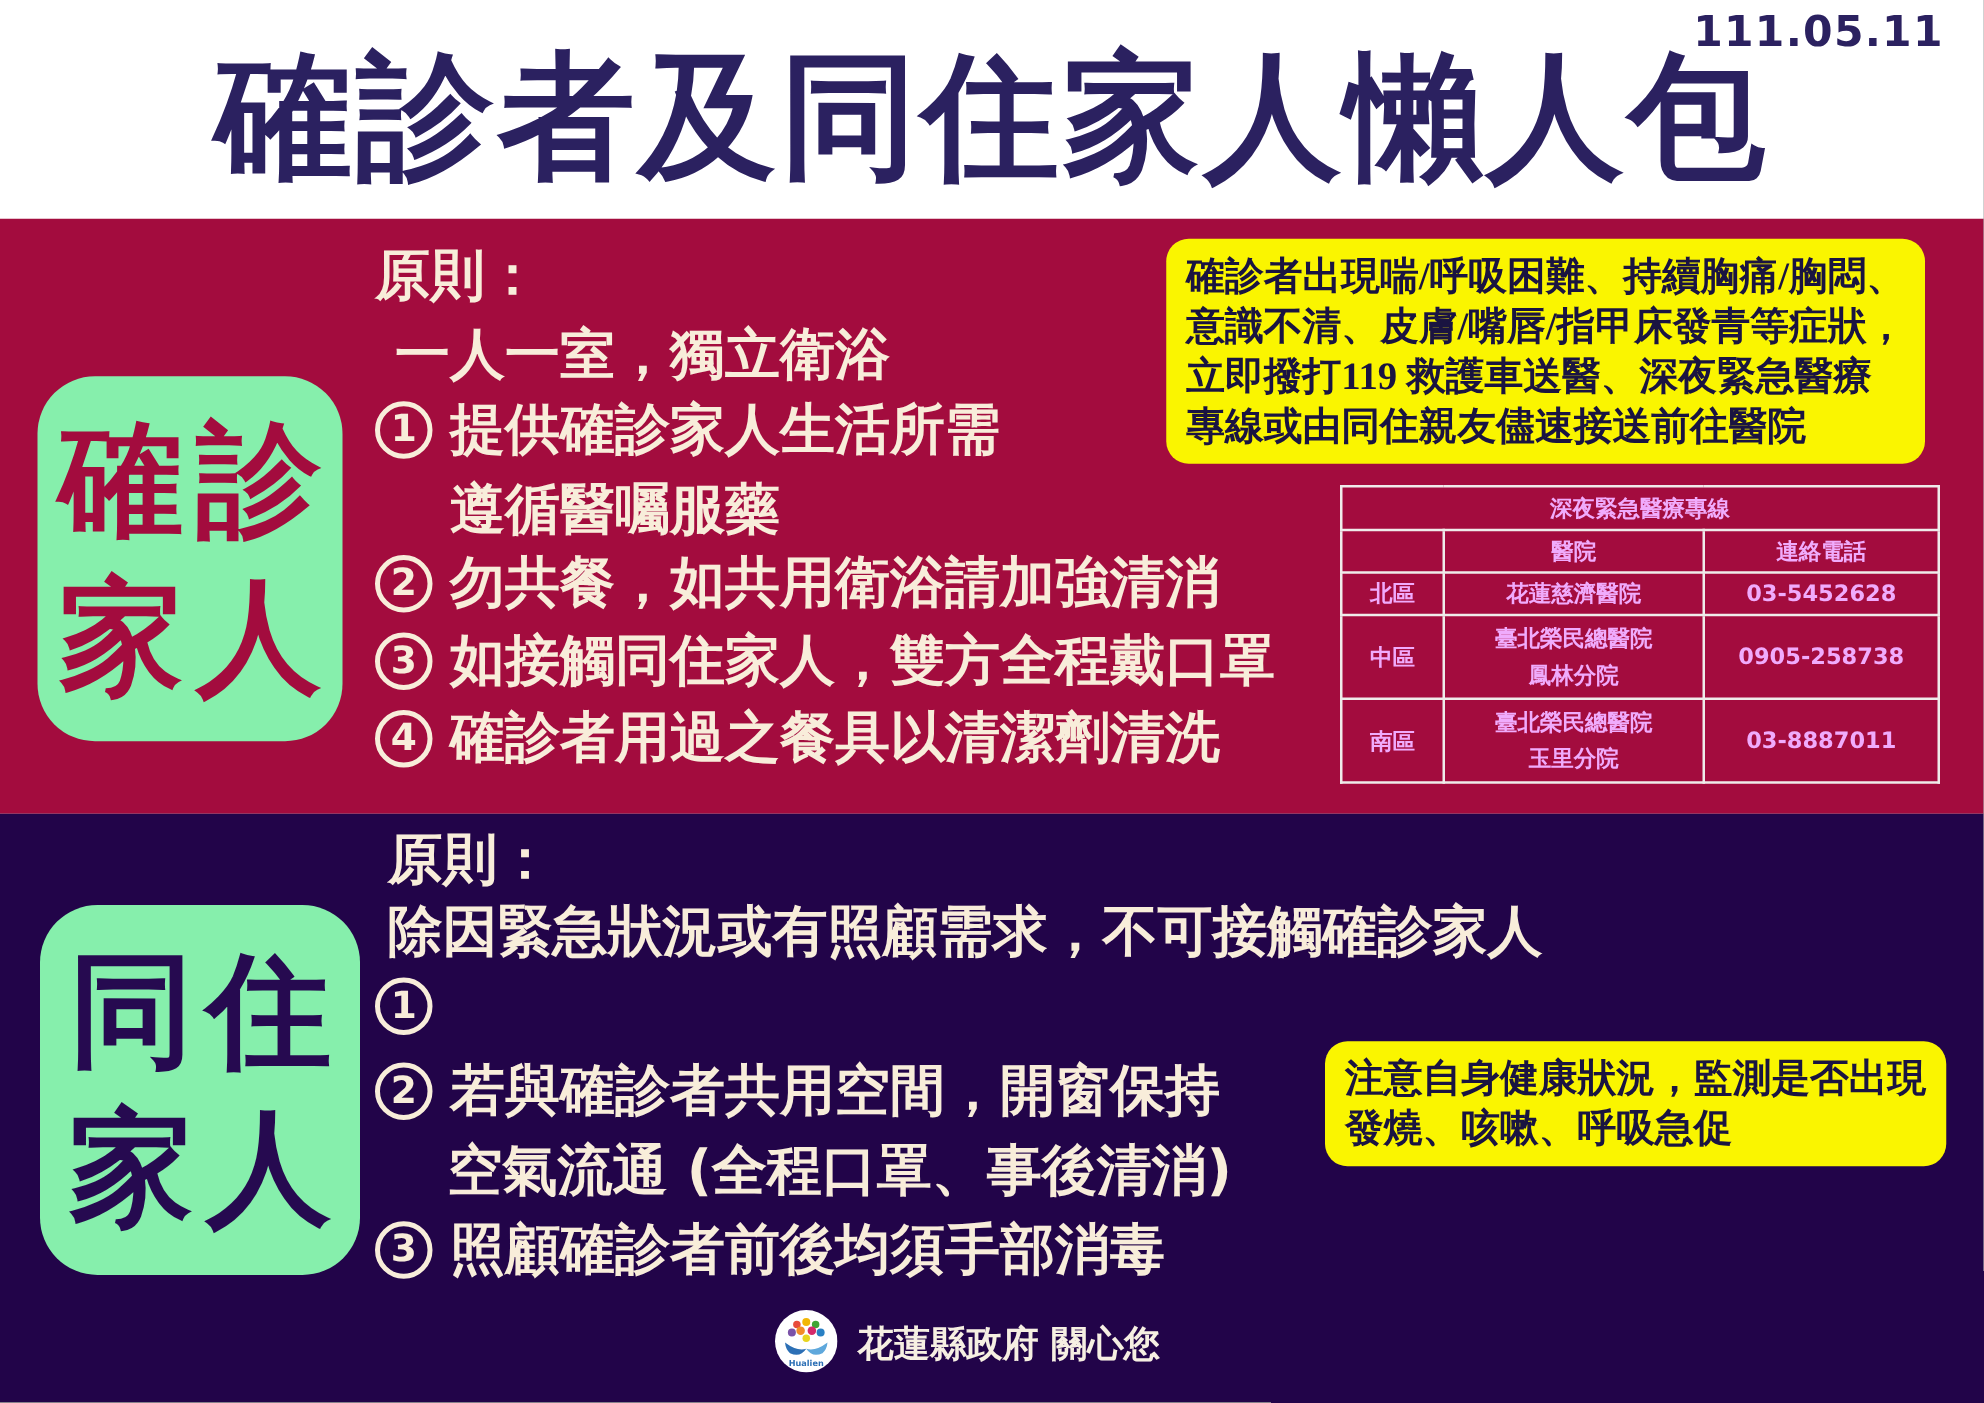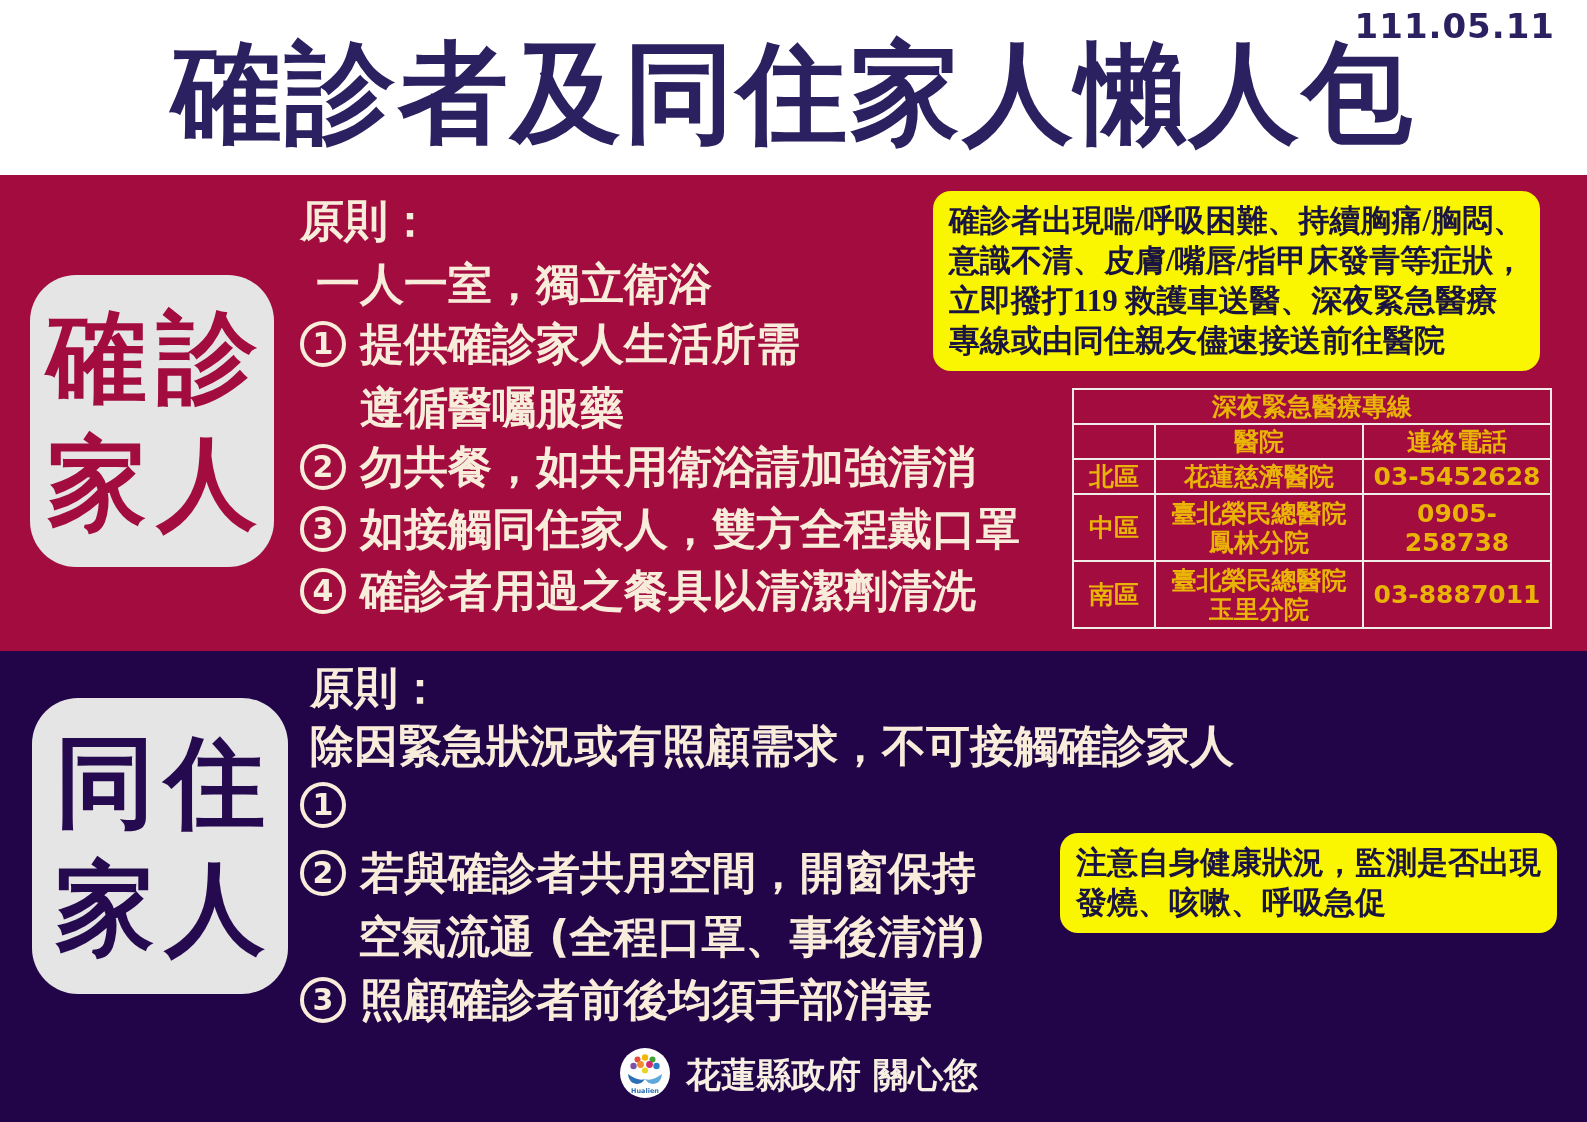--- a/index.html
+++ b/index.html
@@ -12,49 +12,49 @@
   
   .header{position:absolute;left:0;top:0;width:1587px;height:175px;background:#ffffff;}
   .date{position:absolute;top:6px;right:32px;font-size:34px;color:#2b2160;letter-spacing:1px;}
   .title{position:absolute;left:0;right:0;top:20px;text-align:center;
          font-size:110px;color:#2b2160;letter-spacing:3px;white-space:nowrap;}
   
   .section{position:absolute;left:0;width:1587px;}
   .section-red{top:175px;height:476px;background:#a30c3e;}
   .section-navy{top:651px;height:471px;background:#220449;}
   
-  .label-box{position:absolute;background:#e5e5e5;border-radius:46px;
-             display:flex;flex-direction:column;justify-content:center;align-items:center;}
+  .label-box{position:absolute;background:#86efac;border-radius:46px;
+             display:flex;flex-direction:column;justify-content:center;align-items:center;margin-top:26px;}
   .label-red{left:30px;top:100px;width:244px;height:292px;color:#a30c3e;}
   .label-navy{left:32px;top:47px;width:256px;height:296px;color:#260a50;}
   .label-box .lbl-line{font-size:100px;line-height:126px;letter-spacing:10px;text-indent:10px;white-space:nowrap;}
   
   .tline{position:absolute;color:#f8edda;font-size:44px;line-height:52px;white-space:nowrap;
          display:flex;align-items:center;}
   .numcircle{display:inline-flex;align-items:center;justify-content:center;
              width:46px;height:46px;box-sizing:border-box;border:4px solid #f8edda;
              border-radius:50%;font-size:30px;margin-right:14px;flex:0 0 auto;}
   
   .warning{position:absolute;background:#faf500;border-radius:18px;color:#1a1441;
            font-size:31px;line-height:40px;padding:10px 16px;white-space:pre-line;font-family:Liberation Serif, serif;}
   .warning1{left:933px;top:16px;}
   .warning2{left:1060px;top:182px;}
   
   .hotline{position:absolute;left:1072px;top:213px;width:478px;table-layout:fixed;
-           border-collapse:collapse;color:#eab308;font-size:25px;text-align:center;}
+           border-collapse:collapse;color:#f0abfc;font-size:18px;text-align:center;}
   .hotline td{border:2px solid #efecea;padding:0 4px;}
   .hotline tr:nth-child(1) td{height:33px;}
   .hotline tr:nth-child(2) td{height:32px;}
   .hotline tr:nth-child(3) td{height:32px;}
   .hotline tr:nth-child(4) td{height:65px;}
   .hotline tr:nth-child(5) td{height:65px;}
   .hosp{white-space:pre-line;line-height:29px;}
   
   .footer-logo{position:absolute;left:620px;top:1048px;width:50px;height:50px;}
-  .footer-text{position:absolute;left:686px;top:1052px;font-size:35px;color:#f6efe2;
+  .footer-text{position:absolute;left:686px;top:1052px;font-size:29px;color:#f6efe2;
                line-height:46px;white-space:nowrap;}
 </style>
 </head>
 <body>
 
 <div class="page">
 
   <div class="header">
     <div class="date">111.05.11</div>
     <div class="title">確診者及同住家人懶人包</div>

